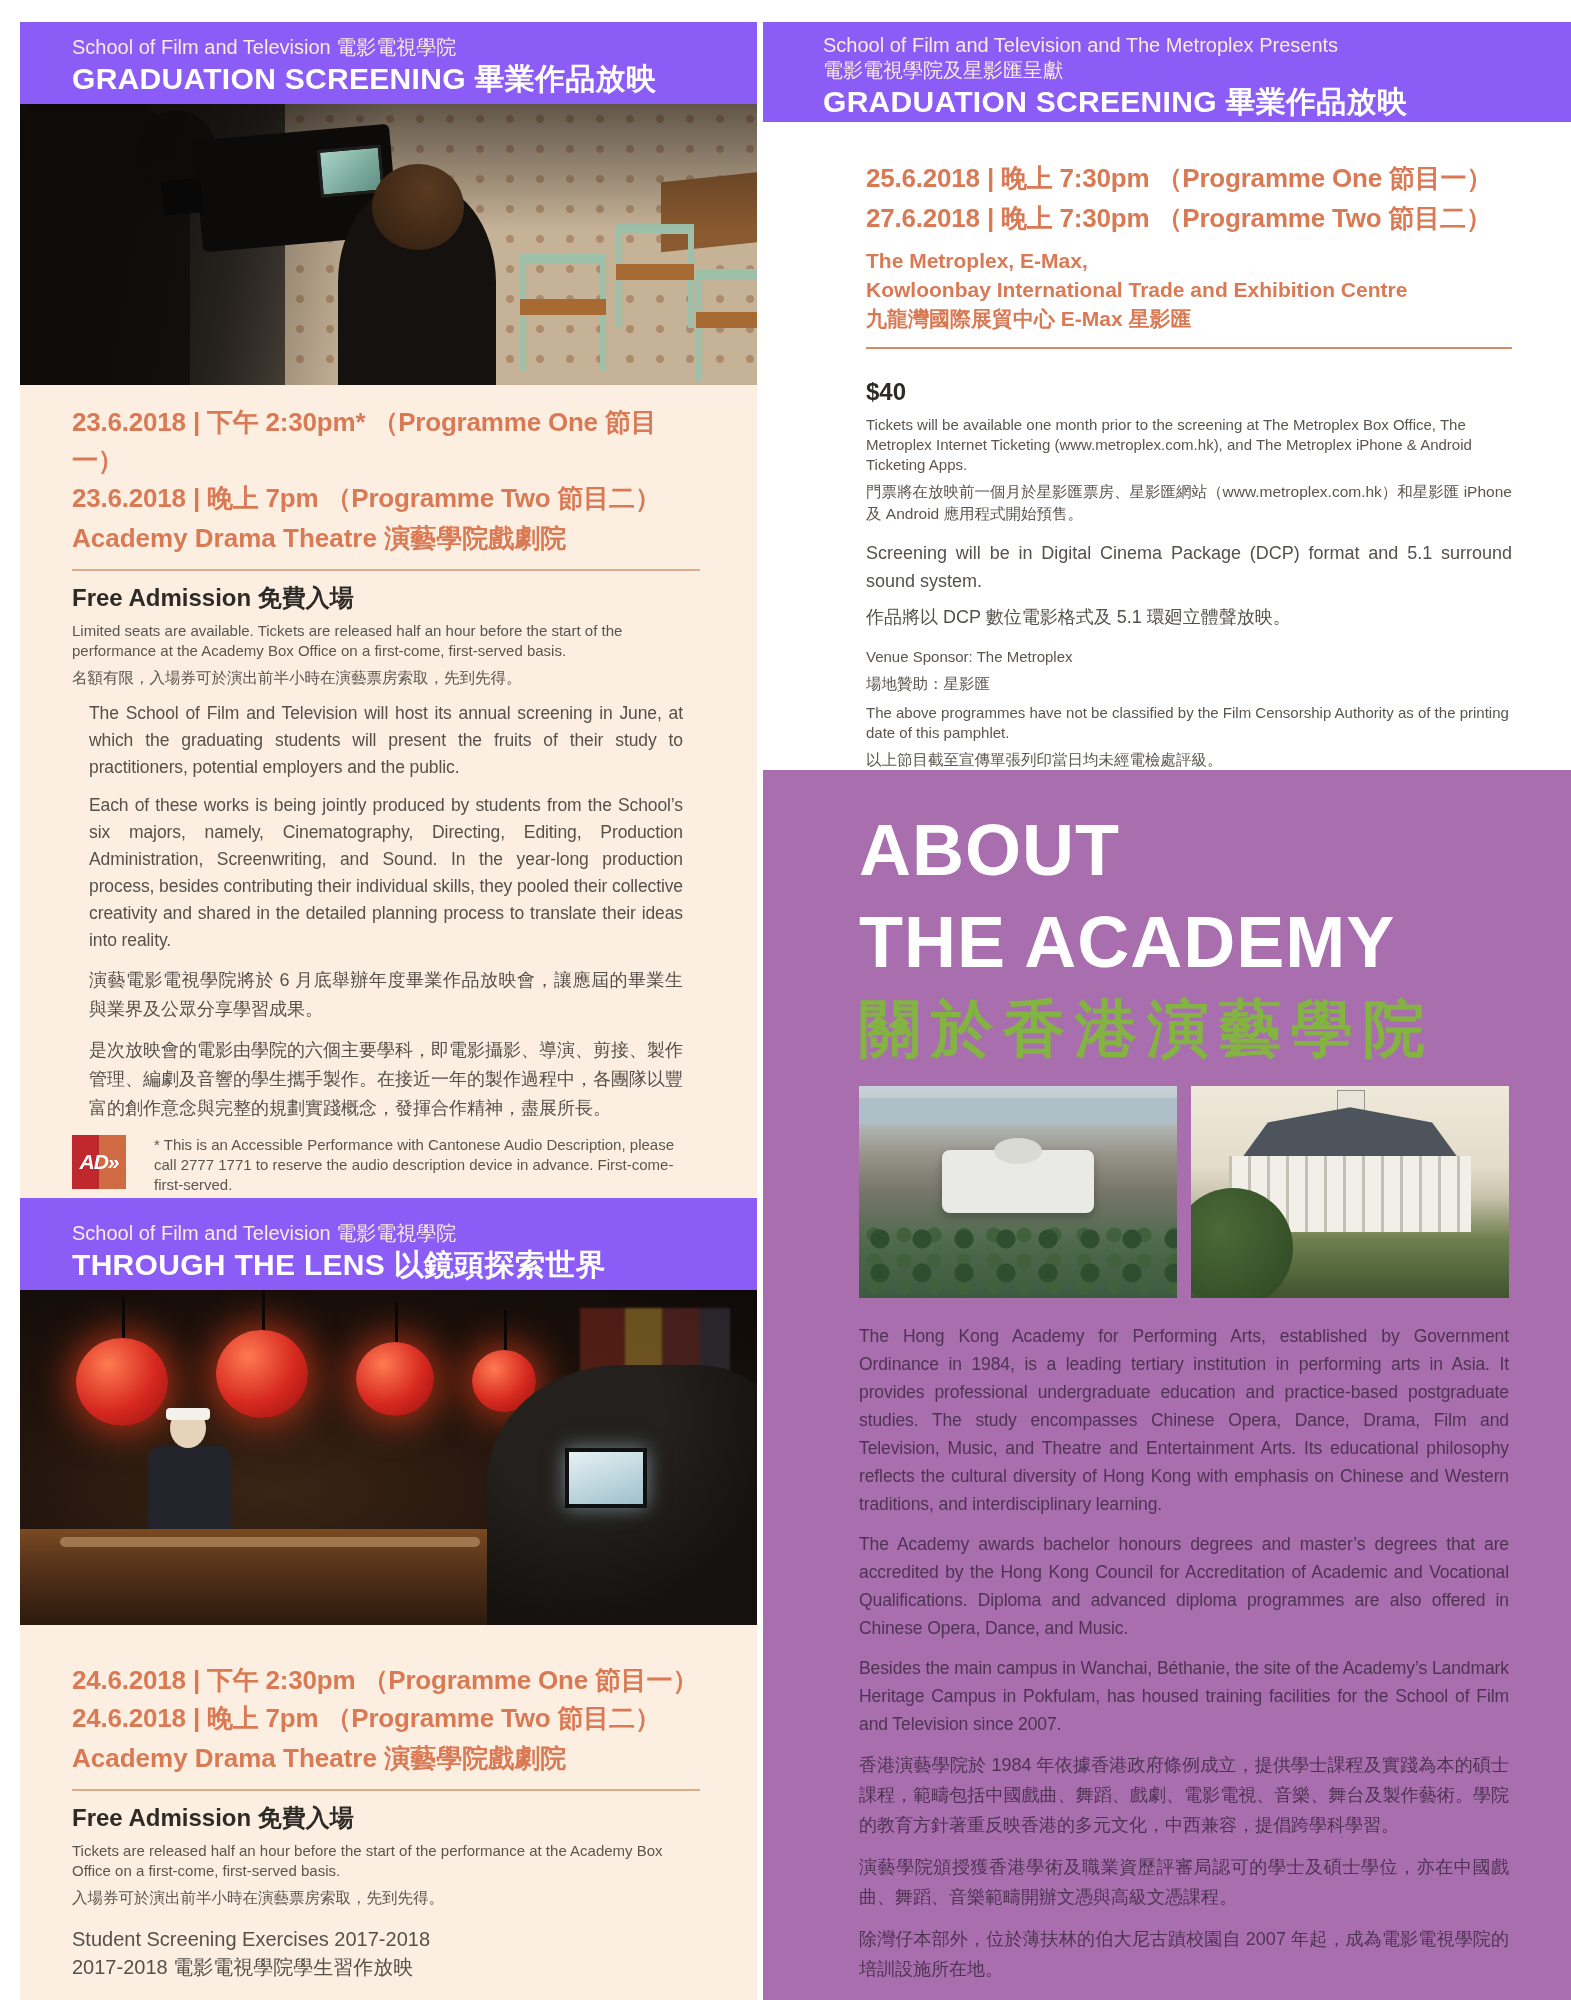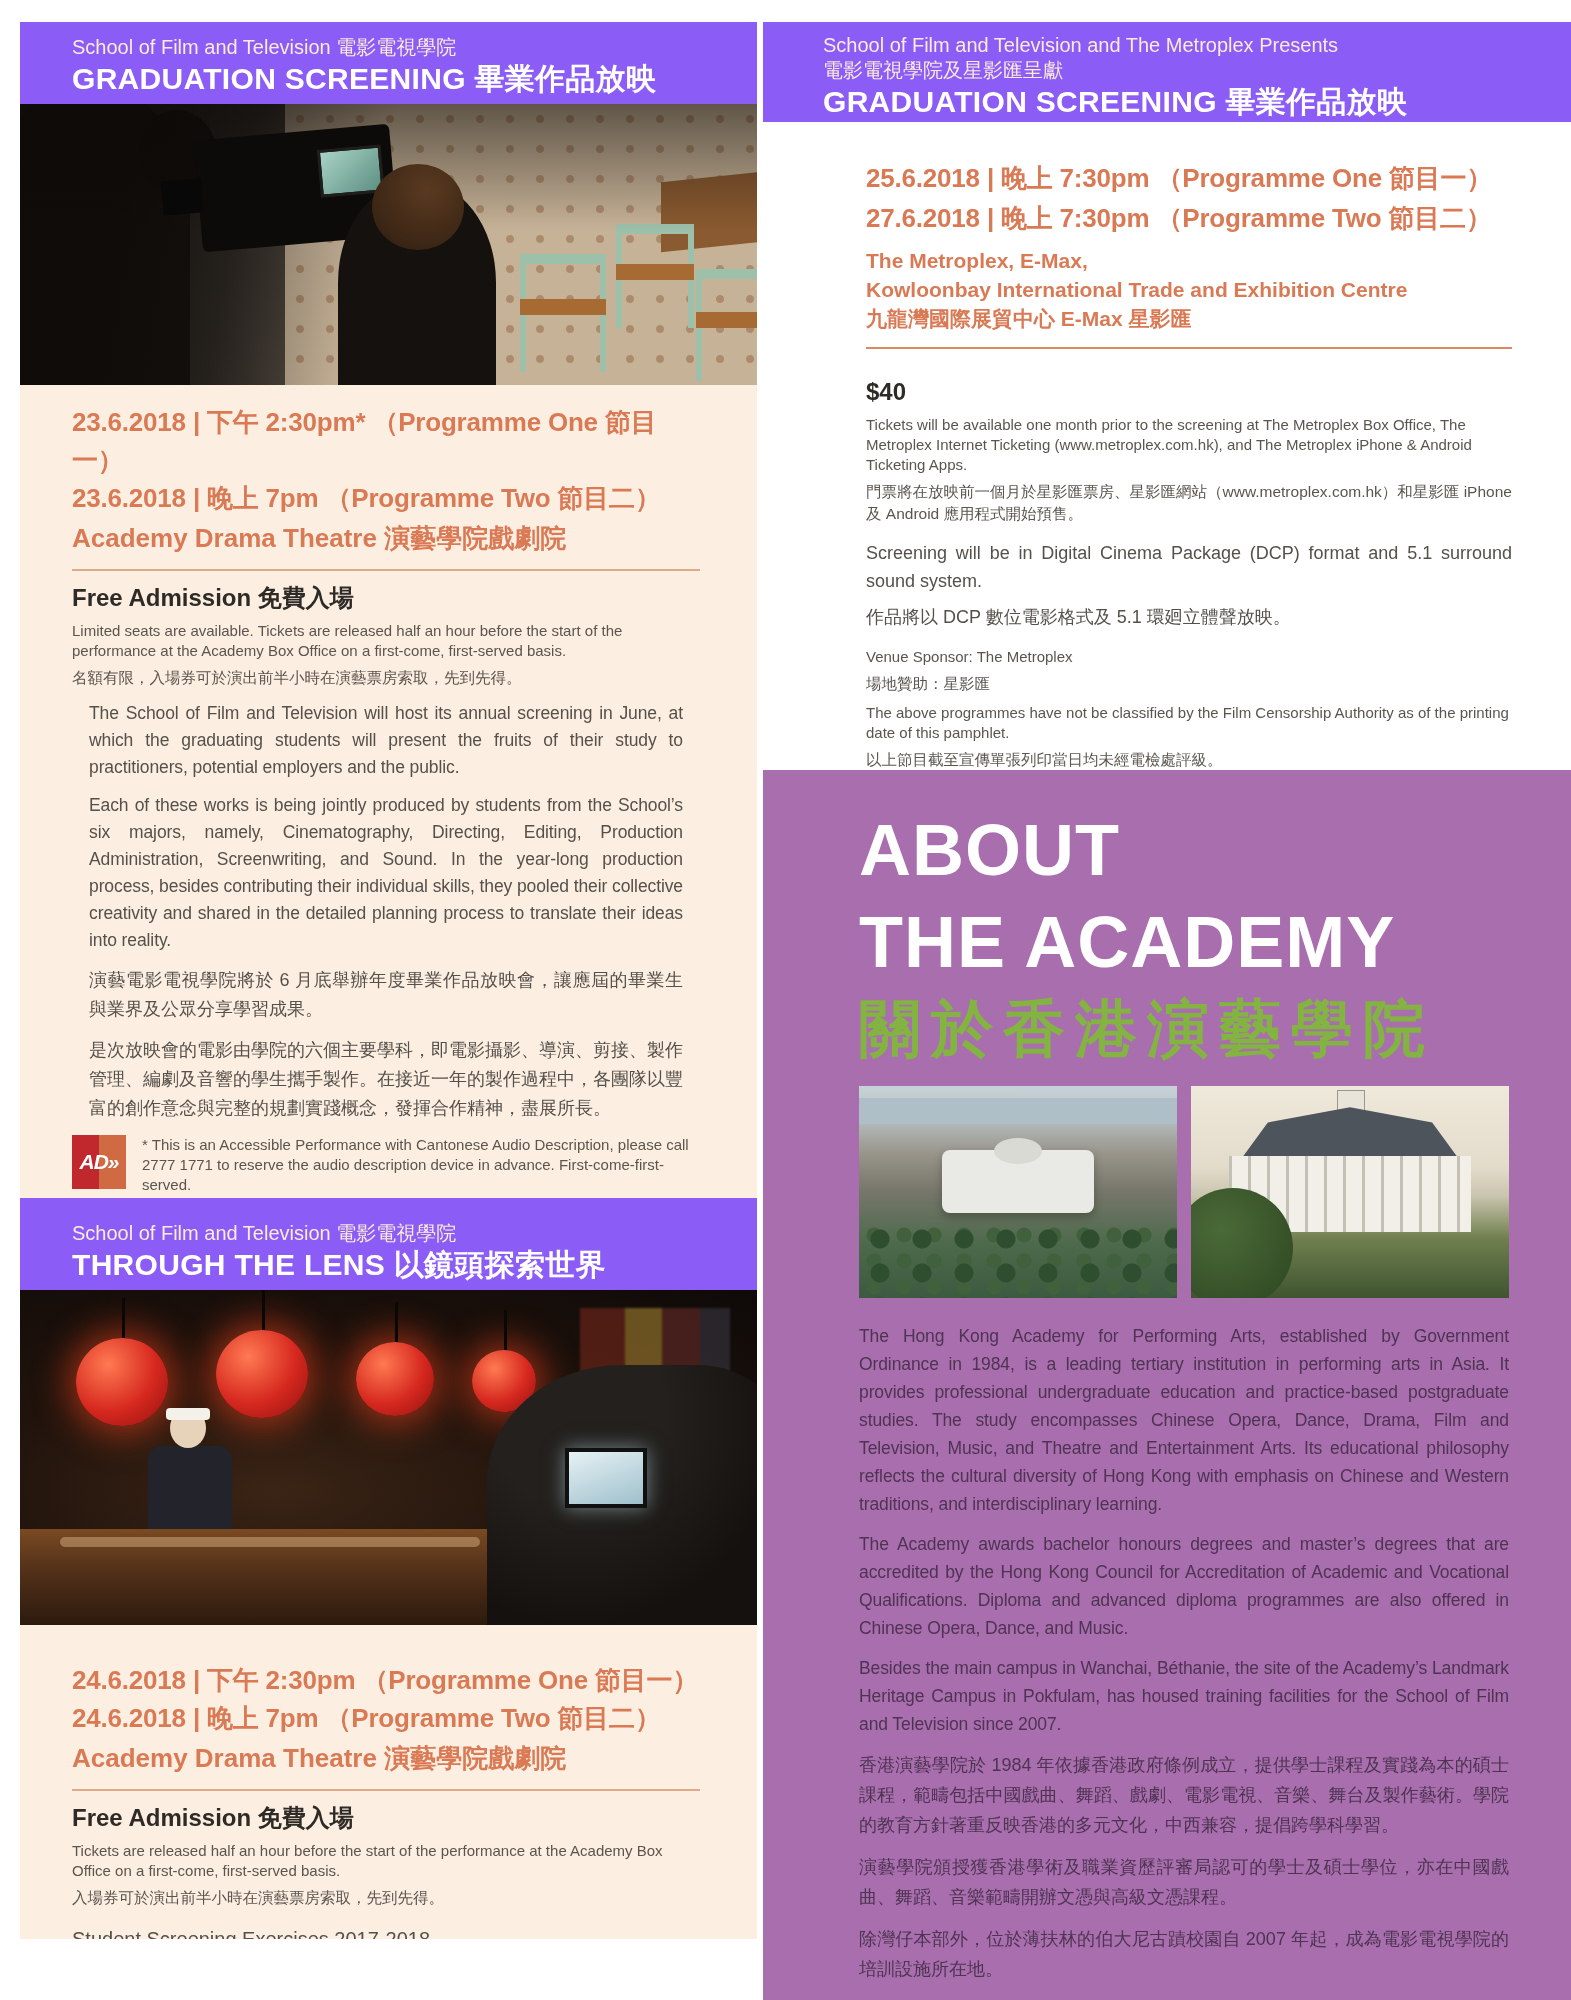--- a/index.html
+++ b/index.html
@@ -66,30 +66,30 @@
   #photo2 .counter::before { content:""; position:absolute; left:40px; top:8px; width:420px; height:10px;
     background:rgba(255,220,170,.35); border-radius:5px; }
   #photo2 .crew { position:absolute; right:-30px; bottom:0; width:300px; height:260px;
     background:radial-gradient(circle at 30% 20%, #23201d 0 30%, #14110e 70%); border-radius:45% 30% 0 0; }
   #photo2 .monitor { position:absolute; right:110px; top:158px; width:74px; height:52px;
     background:linear-gradient(160deg,#e6f1f4,#9fc0cc); border:4px solid #101010; box-shadow:0 0 18px rgba(190,230,240,.5); }
 
   
   .pale { position:absolute; left:20px; width:737px; background:#fcefe2; box-sizing:border-box; overflow:hidden; }
   #pale1 { top:385px;  height:813px; padding:18px 57px 0 52px; }
-  #pale2 { top:1625px; height:314px; padding:36px 57px 0 52px; }
+  #pale2 { top:1625px; height:375px; padding:36px 57px 0 52px; }
   .dates div { font-size:26px; line-height:38px; font-weight:700; color:#d97a55; letter-spacing:-.2px; }
   .venue { font-size:26px; line-height:30px; font-weight:700; color:#d97a55; margin-top:6px; }
   .rule { height:0; border:none; border-top:2px solid #ddab87; margin:16px 0 0; }
   .free { font-size:24px; line-height:30px; font-weight:700; color:#2e2a26; margin-top:12px; }
   .small { font-size:15px; line-height:20px; color:#5b554e; margin:8px 0 0; }
   .small.zh { font-size:15.5px; line-height:22px; margin-top:6px; }
   .bp { font-size:17.5px; line-height:27px; color:#55504a; text-align:justify; margin:11px 17px 0; letter-spacing:-.1px; }
   .bp.zh { font-size:18px; line-height:29px; margin-top:12px; letter-spacing:0; }
-  .ad-row { display:flex; gap:16px; margin-top:12px; align-items:flex-start; }
+  .ad-row { display:flex; gap:28px; margin-top:12px; align-items:flex-start; }
   .ad-icon { flex:0 0 54px; height:54px; display:flex; align-items:center; justify-content:center;
     background:linear-gradient(90deg,#c1282d 0 50%,#d06a42 50% 100%);
     color:#fff; font-weight:700; font-style:italic; font-size:21px; letter-spacing:-1px; }
   .ad-texts { flex:1; }
   .ad-texts .small { margin-top:0; }
   .ad-texts .small.zh { margin-top:5px; }
   .series { font-size:20px; line-height:28px; color:#55504a; margin-top:16px; }
 
   
   #rbody { position:absolute; left:770px; top:122px; width:808px; box-sizing:border-box; padding:36px 66px 0 96px; }

